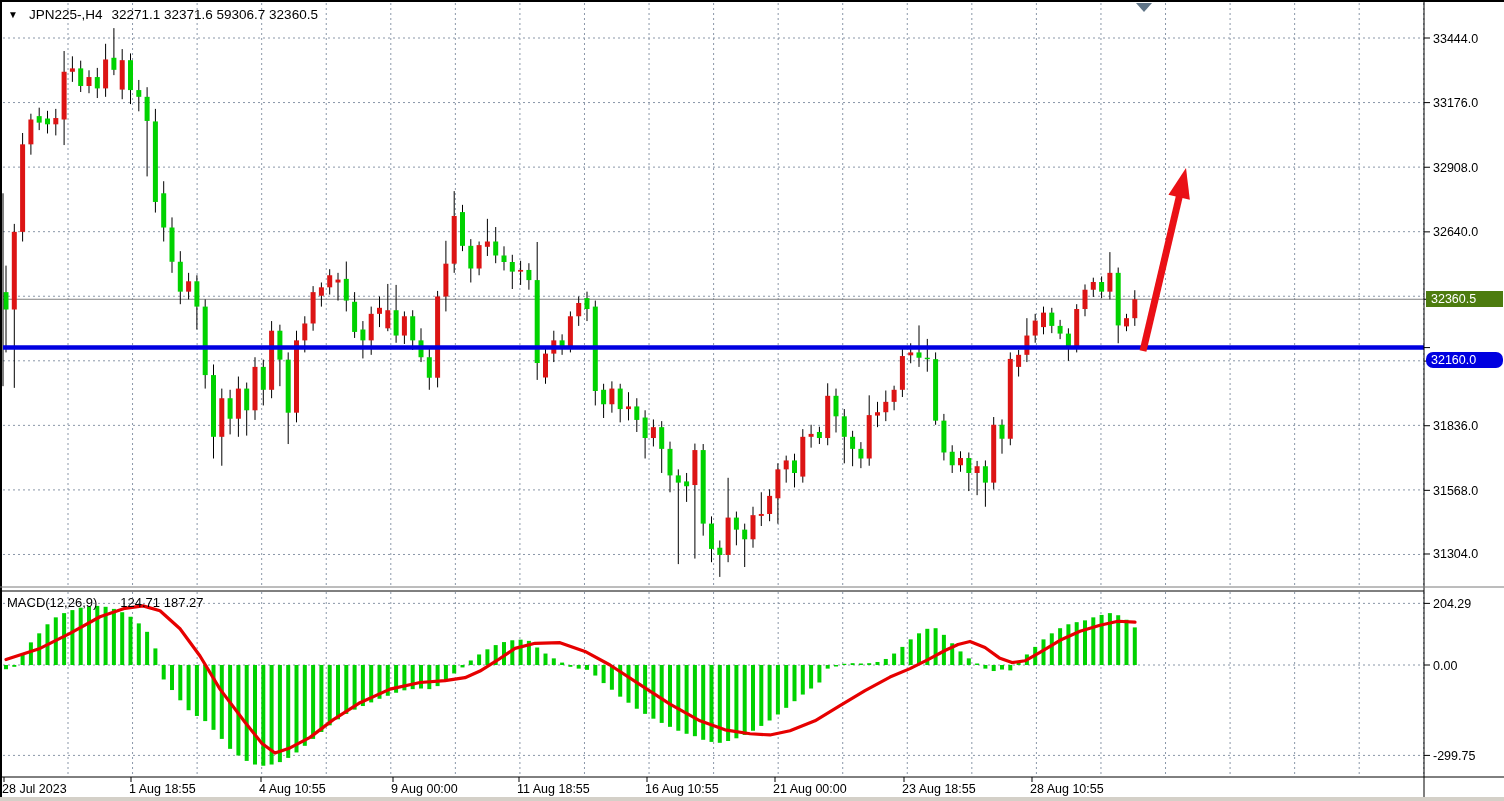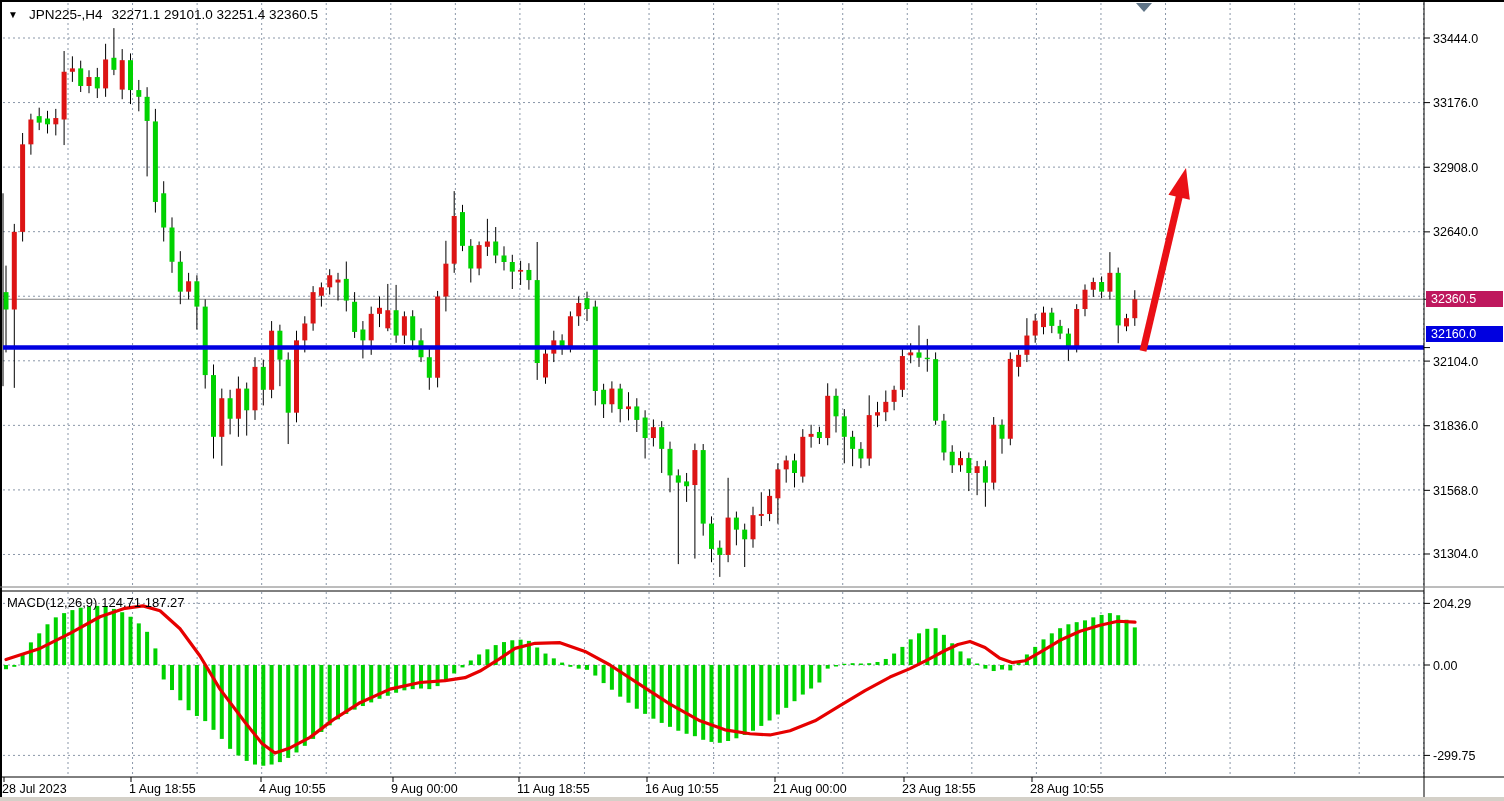--- a/index.html
+++ b/index.html
@@ -2,25 +2,25 @@
 <html><head>
 <meta charset="utf-8">
 <style>
   html,body{margin:0;padding:0;background:#ffffff;}
   #root{position:relative;width:1504px;height:801px;background:#ffffff;overflow:hidden;
         font-family:"Liberation Sans", sans-serif;}
   #chart-canvas{position:absolute;left:0;top:0;}
   .overlay{position:absolute;color:#000;white-space:nowrap;}
   #title-line{left:8px;top:7px;font-size:13.5px;display:flex;align-items:center;gap:9px;}
   #title-line .tri{font-size:10px;margin-right:2px;}
-  #macd-line{left:7px;top:595px;font-size:13px;display:flex;gap:4px;}
+  #macd-line{left:7px;top:595px;font-size:13px;display:flex;gap:23px;}
   .badge{position:absolute;left:1426px;width:77px;height:16px;color:#fff;font-size:12.5px;
          line-height:16px;padding-left:5px;box-sizing:border-box;}
-  #badge-last{top:291px;background:#be185d;}
-  #badge-level{top:326px;background:#0000e0;}
+  #badge-last{top:291px;background:#4d7c0f;}
+  #badge-level{top:352px;background:#0000e0;border-radius:7px;}
 </style>
 </head>
 <body>
 
 <div id="root">
   <svg id="chart-canvas" width="1504" height="801">
       <rect x="0" y="0" width="1504" height="801" fill="#ffffff"></rect>
       <g>
         <line x1="68" y1="3" x2="68" y2="587" stroke="#8a97a8" stroke-width="1" stroke-dasharray="2,3"></line>
         <line x1="68" y1="592" x2="68" y2="776" stroke="#8a97a8" stroke-width="1" stroke-dasharray="2,3"></line>
@@ -840,21 +840,21 @@
         <line x1="904" y1="777" x2="904" y2="782" stroke="#000" stroke-width="1"></line>
         <text x="902" y="793" font-size="12.5px" fill="#000" font-family="&quot;Liberation Sans&quot;, sans-serif">23 Aug 18:55</text>
         <line x1="1032" y1="777" x2="1032" y2="782" stroke="#000" stroke-width="1"></line>
         <text x="1030" y="793" font-size="12.5px" fill="#000" font-family="&quot;Liberation Sans&quot;, sans-serif">28 Aug 10:55</text>
       </g>
     </svg>
 
   <div id="title-line" class="overlay">
     <span class="tri">▼</span>
       <span>JPN225-,H4</span>
-      <span>32271.1 29101.0 32251.4 32360.5</span>
+      <span>32271.1 32371.6 59306.7 32360.5</span>
   </div>
 
   <div id="macd-line" class="overlay">
     <span>MACD(12,26,9)</span>
       <span>124.71 187.27</span>
   </div>
 
   <div id="badge-last" class="badge">32360.5</div>
   <div id="badge-level" class="badge">32160.0</div>
 </div>

